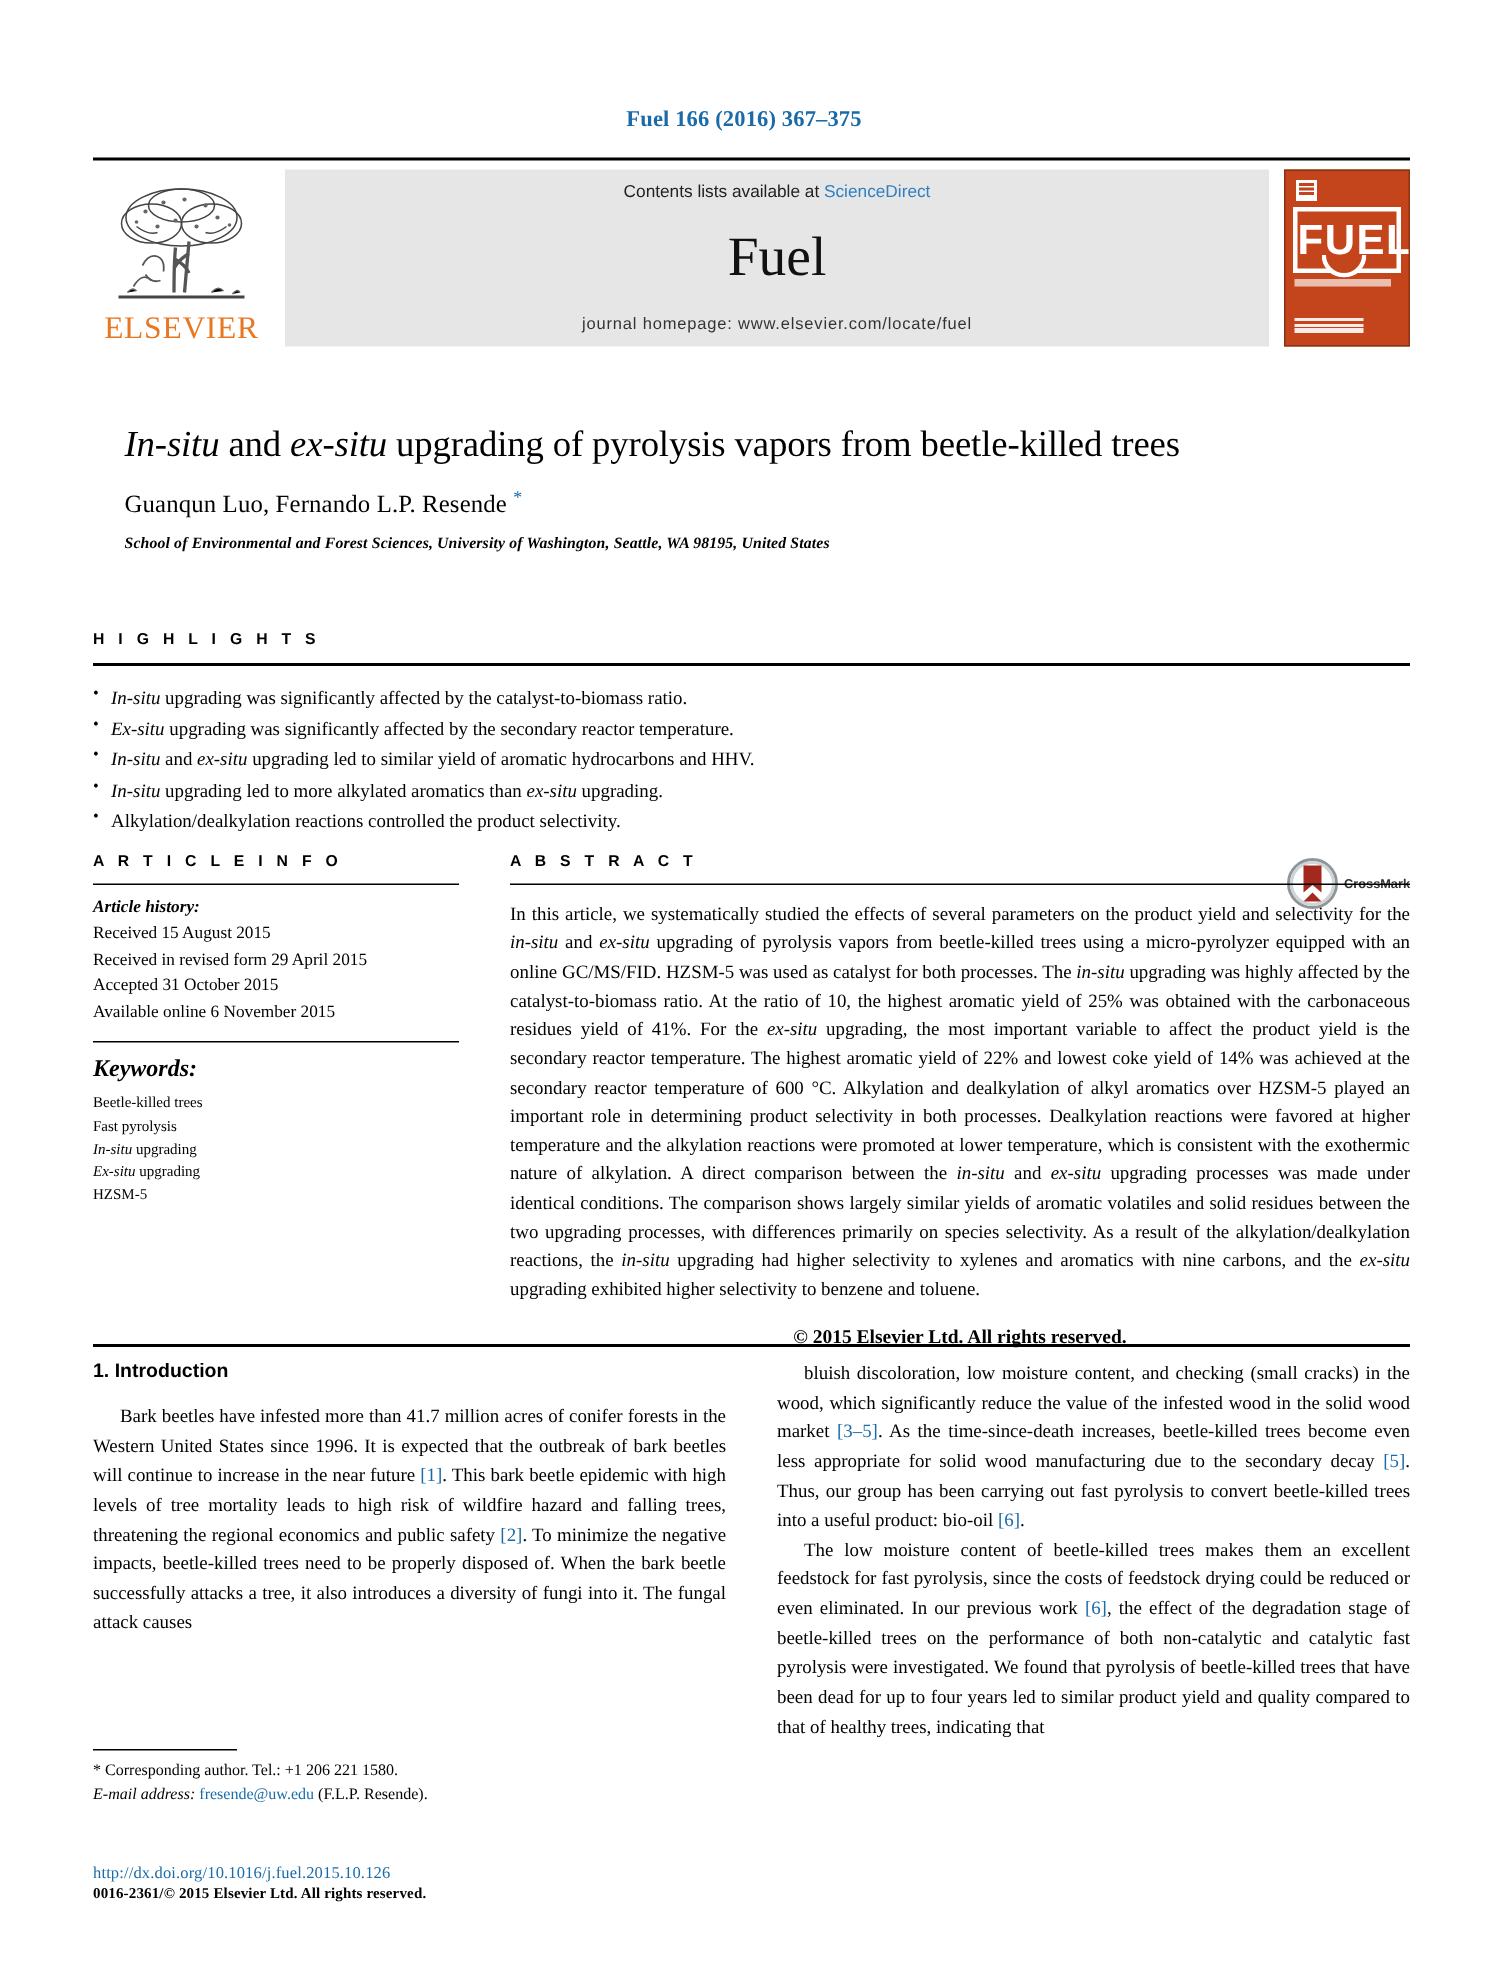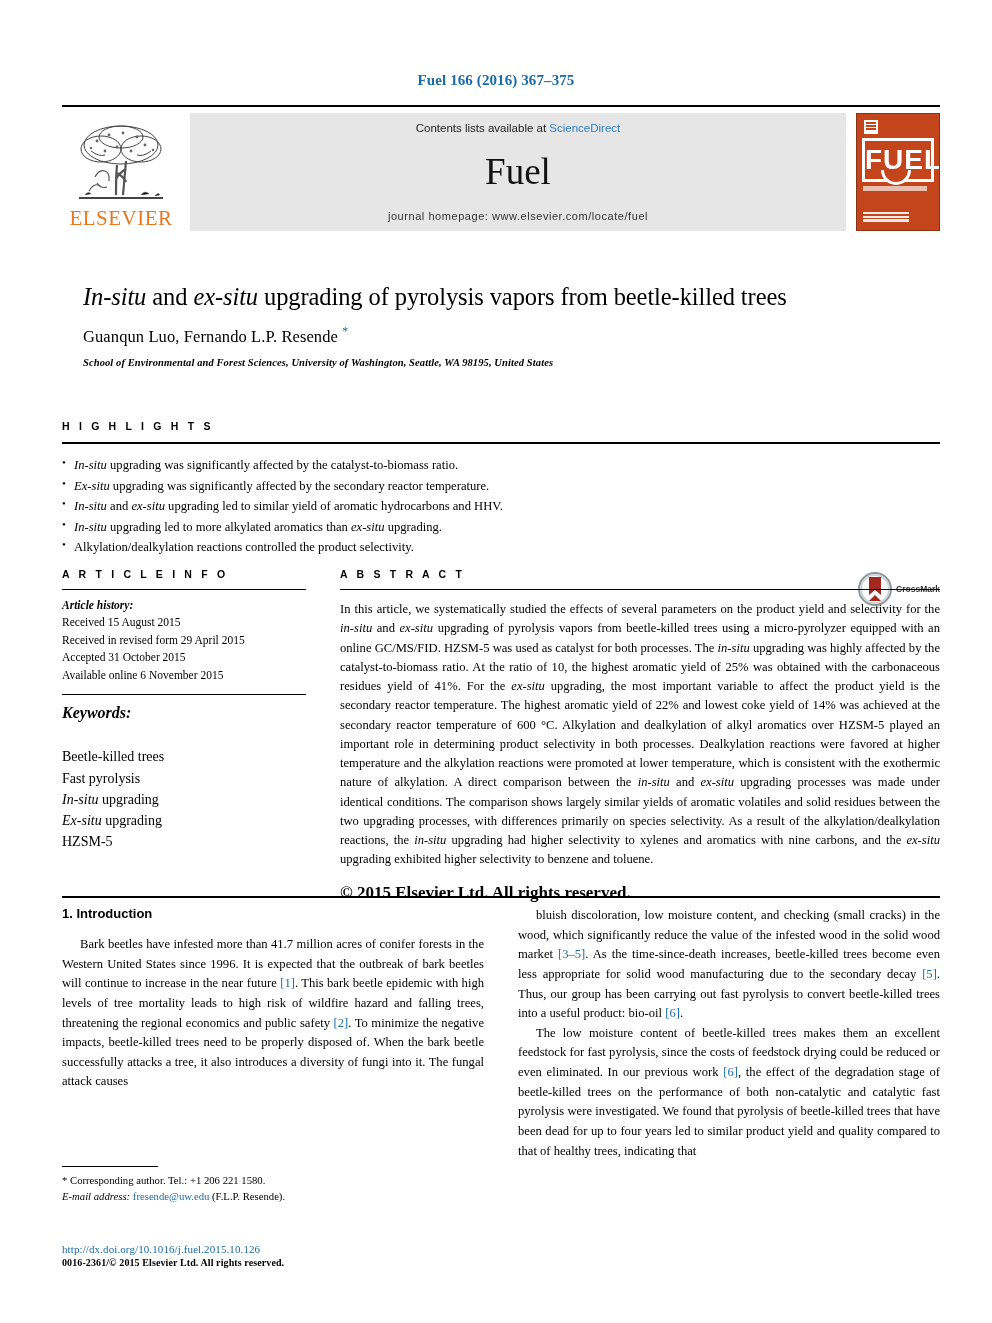--- a/index.html
+++ b/index.html
@@ -165,29 +165,29 @@
   .info-abstract { position: absolute; top: 568px; left: 62px; right: 52px; }
   .ia-grid { display: flex; gap: 34px; }
   .col-info { flex: 0 0 244px; }
   .col-abs  { flex: 1 1 auto; }
 
   .rule-thin { border-top: 1.5px solid #000; margin-top: 9px; }
 
   .ai-body { font-size: 11.5px; line-height: 1.52; margin-top: 7px; }
   .ai-head { font-style: italic; font-weight: bold; }
   .kw-block { margin-top: 10px; padding-top: 9px; border-top: 1.5px solid #000; }
-  .kw-body { font-size: 14px; line-height: 1.52; margin-top: 24px; }
+  .kw-body { font-size: 10px; line-height: 1.52; margin-top: 6px; }
   .kw-body em { font-style: italic; }
 
   .abs-body {
     font-size: 12.6px; line-height: 1.53; text-align: justify;
     margin-top: 10px; hyphens: auto;
   }
   .abs-body em { font-style: italic; }
-  .abs-copy { font-size: 17px; text-align: left; margin-top: 13px; font-weight: bold; }
+  .abs-copy { font-size: 13px; text-align: center; margin-top: 13px; font-weight: bold; }
 
   .rule-bottom {
     position: absolute; top: 896px; left: 62px; right: 52px;
     border-top: 2px solid #000;
   }
 
   
   .body-cols {
     position: absolute; top: 906px; left: 62px; right: 52px;
     display: flex; gap: 34px;

